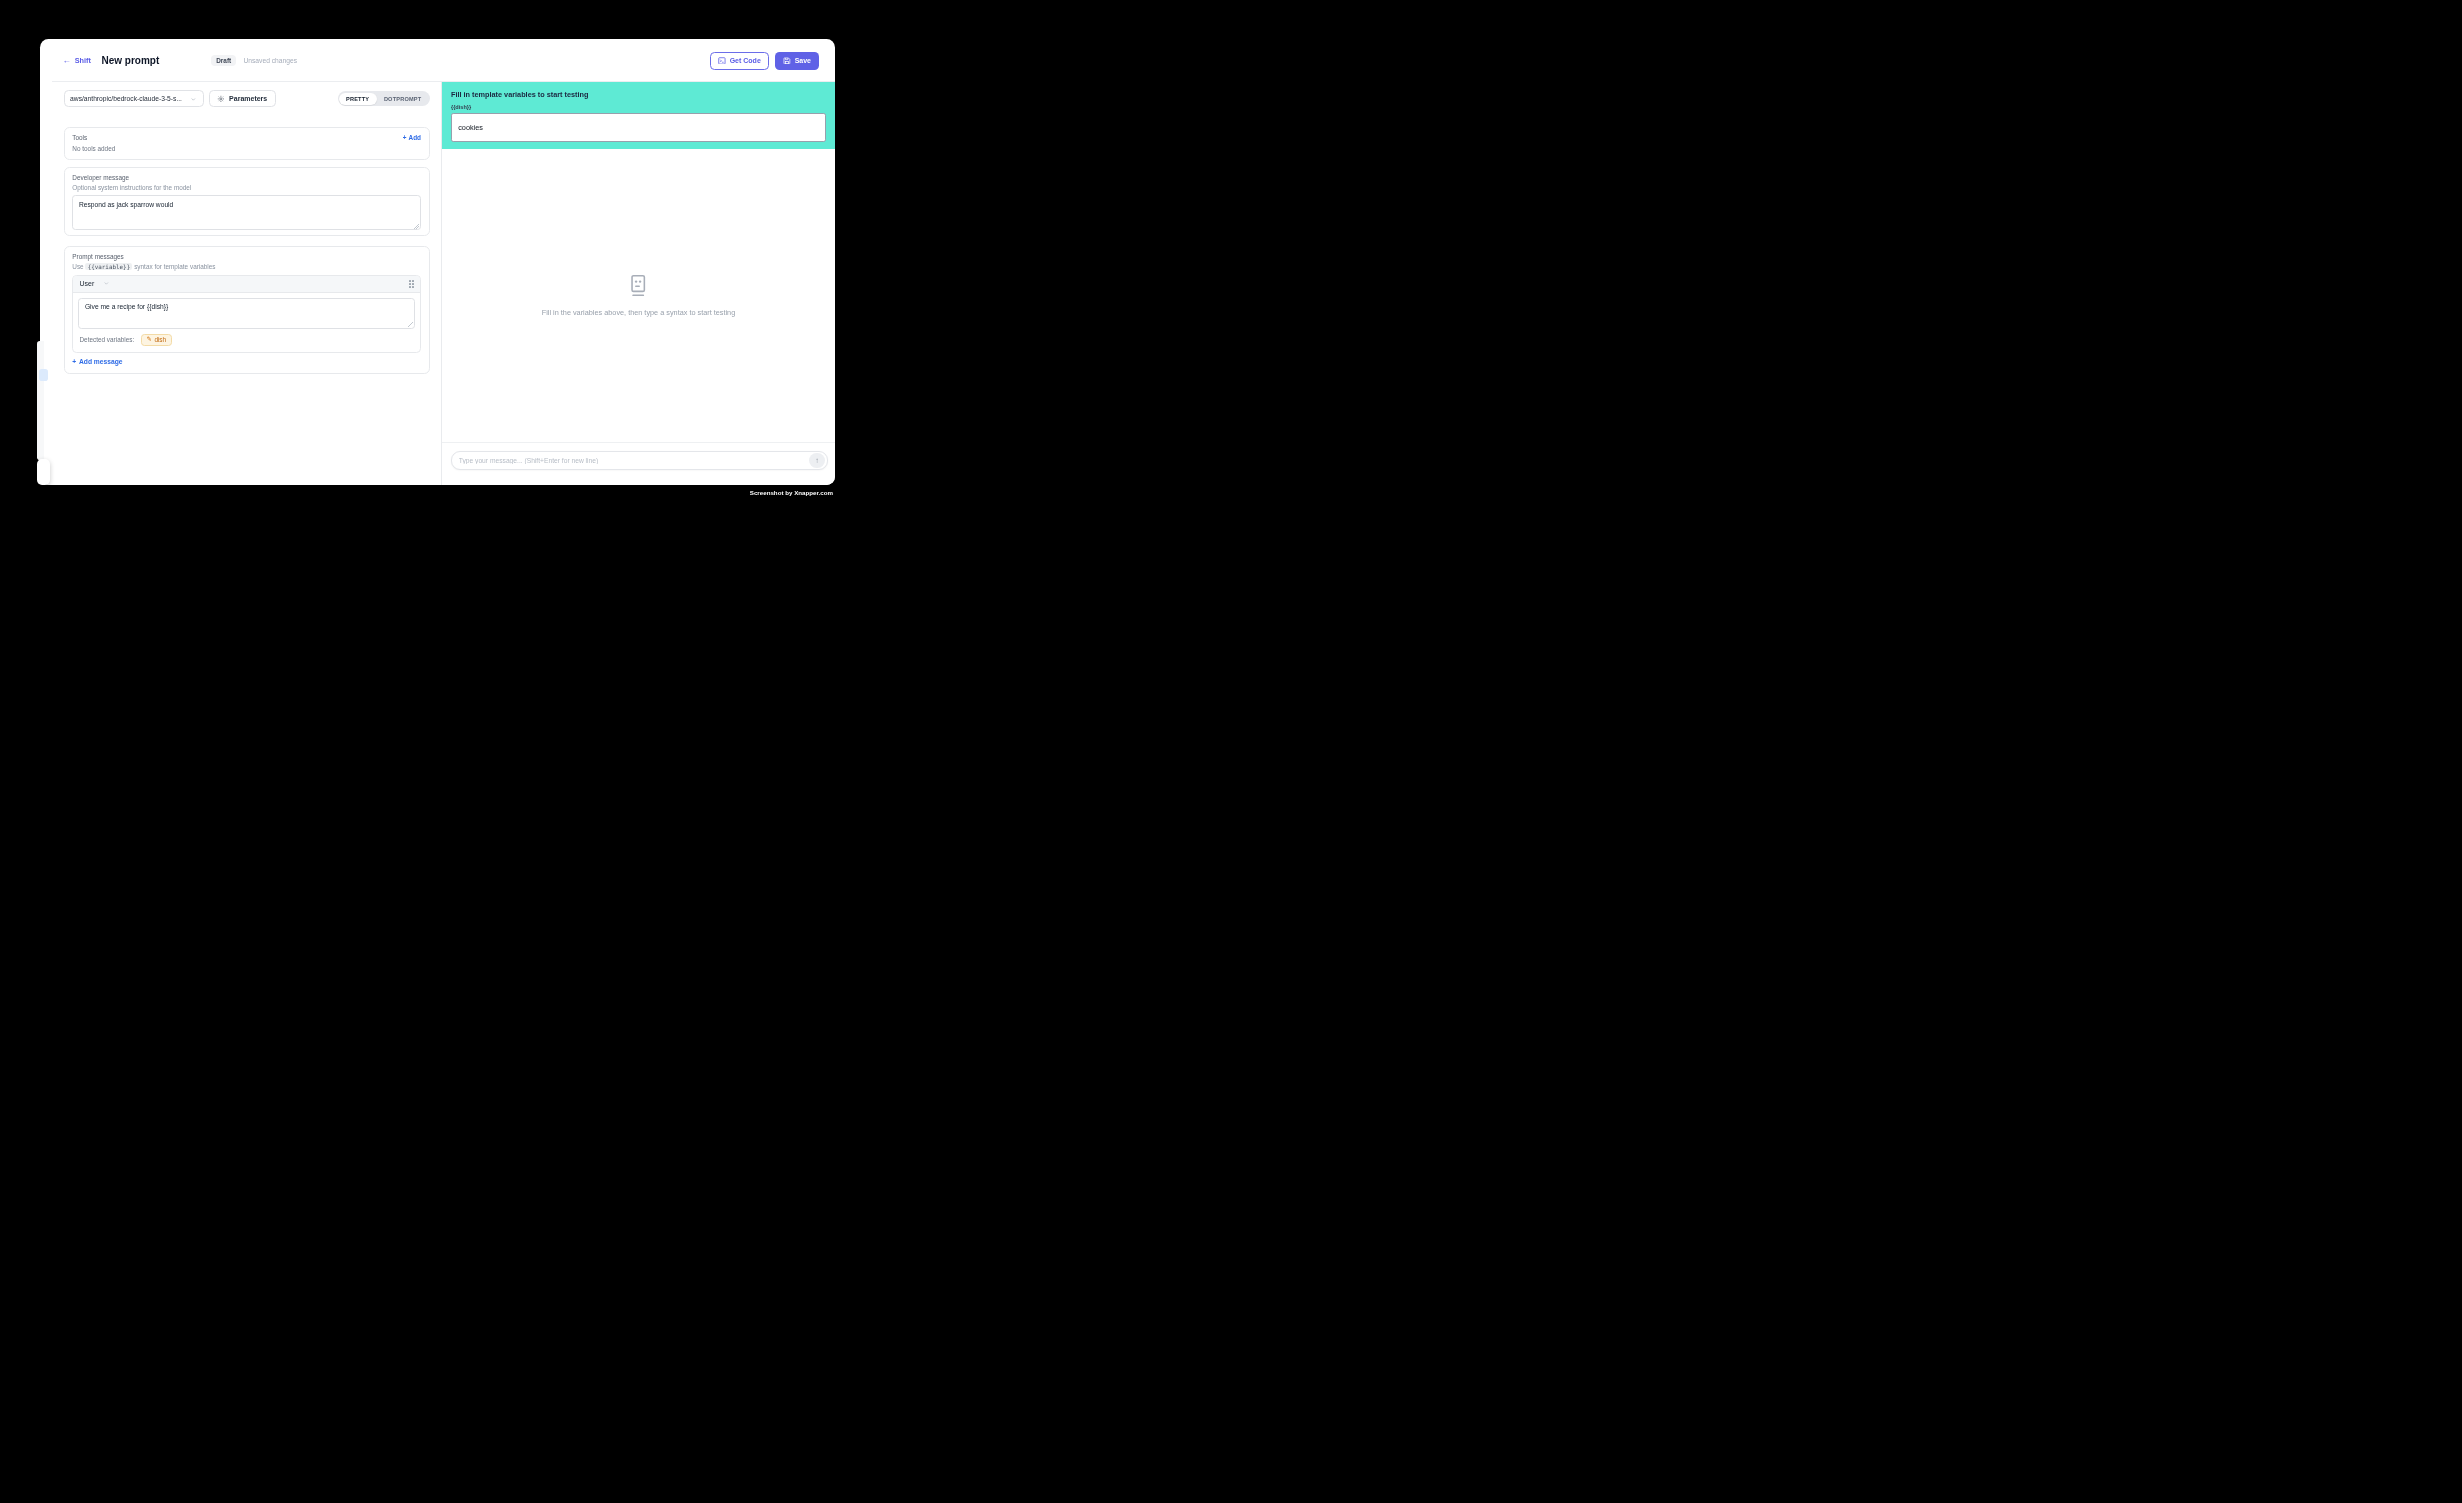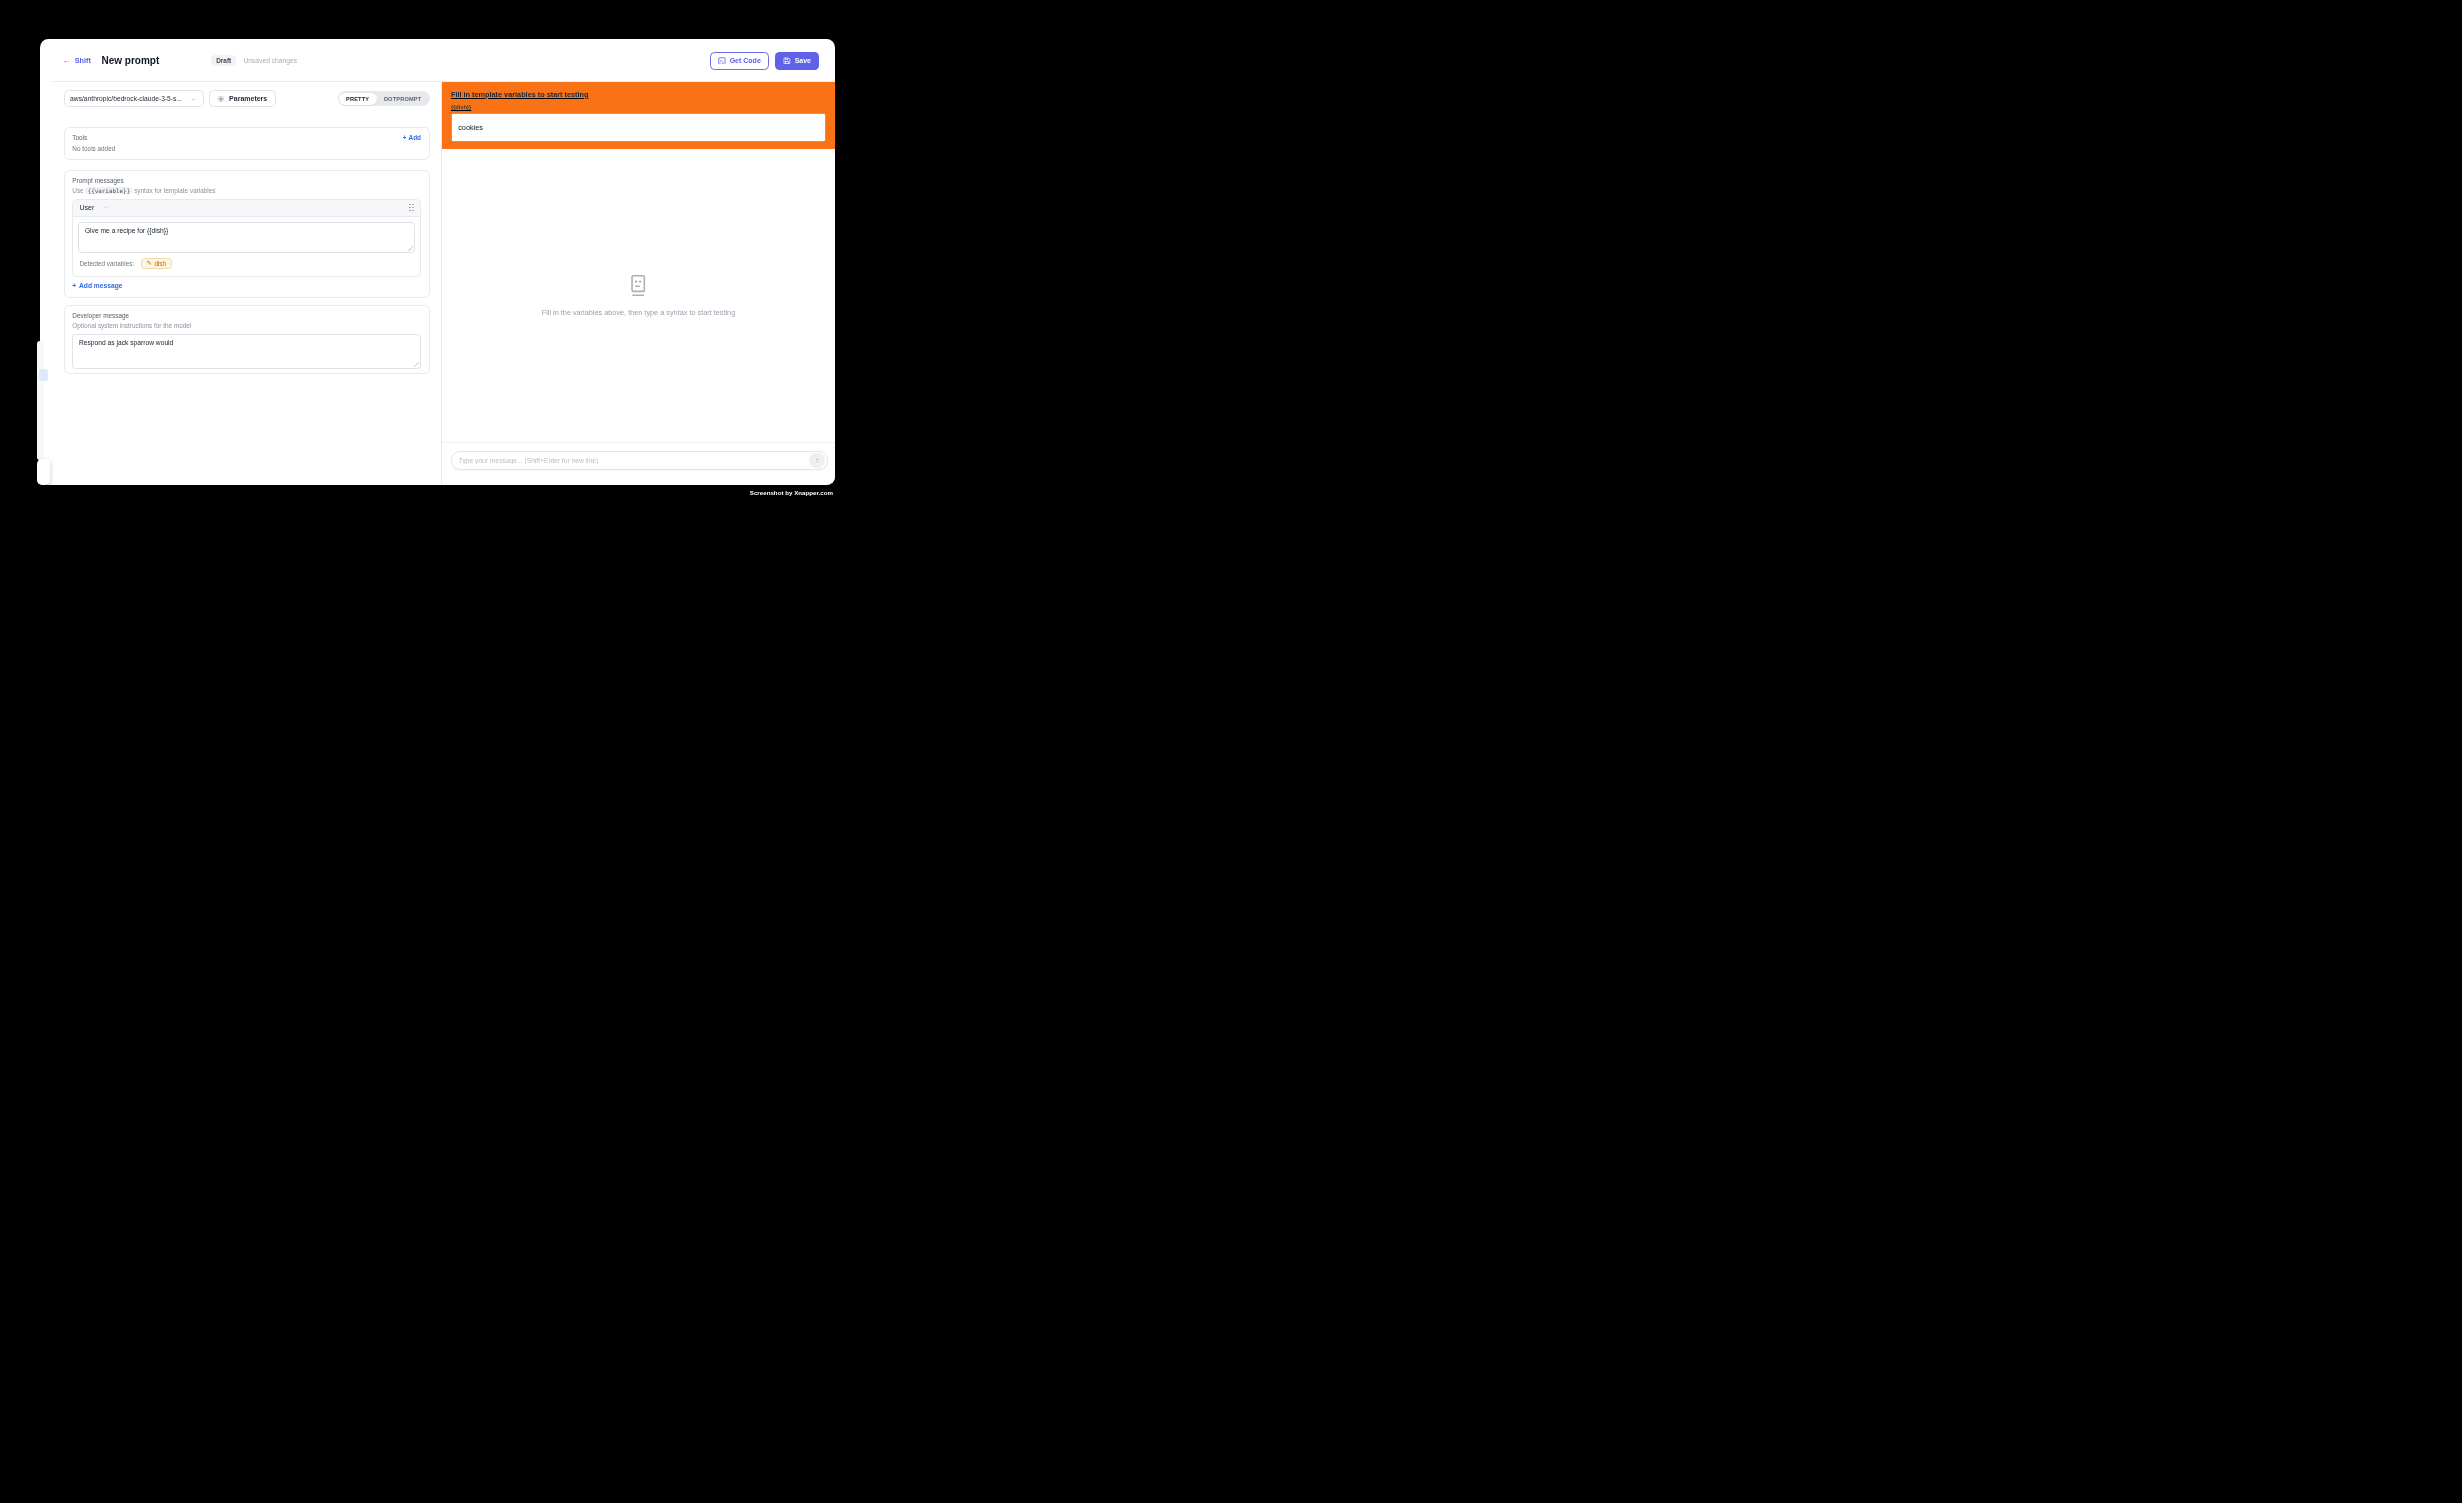--- a/index.html
+++ b/index.html
@@ -75,21 +75,21 @@
   .grip i { width:1.7px; height:1.7px; border-radius:50%; background:#99a2ac; }
   .msg-body { padding:5px 5px 0; }
   .detected { display:flex; align-items:center; padding:5px 6.2px 6.2px; }
   .var-chip { margin-left:6.7px; display:flex; align-items:center; gap:2.8px; background:#fdf4e1; border:0.6px solid #f3dba6;
               border-radius:3.4px; padding:1.1px 4.5px 1.7px; cursor:pointer; }
   .var-chip .pencil { color:#d3720f; font-size:6.2px; line-height:1; }
   .var-chip .vname { color:#c2690f; font-size:6.4px; }
   .add-msg { margin-top:5.6px; display:inline-flex; gap:2.8px; align-items:center; font-size:6.7px; }
 
   
-  .fill-panel { background:#f97316; padding:7.8px 9px 7.8px;text-decoration:underline; }
+  .fill-panel { background:#5eead4; padding:7.8px 9px 7.8px; }
   .fill-title { font-size:7.3px; font-weight:700; color:#1c2740; }
   .var-lbl { margin-top:5.6px; font-size:5.6px; font-weight:600; color:#323d4e; }
   .var-input { margin-top:2.2px; width:100%; height:29px; border:0.6px solid #97a0ac; border-radius:2.2px;
                font-family:"Liberation Sans",sans-serif; font-size:7.3px; color:#10161f; padding:0 6.2px; outline:none; background:#fff; }
   .chat-empty { flex:1; display:flex; flex-direction:column; align-items:center; justify-content:center; gap:10.6px; }
   .empty-text { font-size:7.3px; color:#99a1ac; }
   .inputbar { border-top:0.6px solid #eef0f2; padding:7.8px 6.7px 0 9px; height:43px; flex:0 0 43px; }
   .chat-pill { height:19.6px; border:0.6px solid #e4e6ea; border-radius:9px; box-shadow:0 0.6px 1.7px rgba(0,0,0,.05);
                display:flex; align-items:center; padding:0 2.2px 0 6.7px; background:#fff; }
   .chat-input { flex:1; border:none; outline:none; font-family:"Liberation Sans",sans-serif; font-size:6.7px; color:#333; background:transparent; }
@@ -177,20 +177,29 @@
           <div class="row-split">
             <span class="lbl">Tools</span>
             <span class="link-blue" style="margin-left:auto">
               <span>+</span>
               <span>Add</span>
             </span>
           </div>
           <span class="muted">No tools added</span>
         </div>
 
+        <div class="panel devmsg">
+          <div class="lbl">Developer message</div>
+          <div class="hint">Optional system instructions for the model</div>
+          <div class="ta-wrap">
+            <textarea class="ta-dev" spellcheck="false" style="">Respond as jack sparrow would</textarea>
+            <div class="grip-corner"></div>
+          </div>
+        </div>
+
         <div class="panel promptmsg">
           <div class="lbl">Prompt messages</div>
           <div class="hint">
             <span>Use</span>
             <span class="code-chip">{{variable}}</span>
             <span>syntax for template variables</span>
           </div>
 
           <div class="msg-block">
             <div class="msg-head">
@@ -222,29 +231,20 @@
                 <span class="vname">dish</span>
               </span>
             </div>
           </div>
 
           <span class="link-blue add-msg">
             <span>+</span>
             <span>Add message</span>
           </span>
         </div>
-
-        <div class="panel devmsg">
-          <div class="lbl">Developer message</div>
-          <div class="hint">Optional system instructions for the model</div>
-          <div class="ta-wrap">
-            <textarea class="ta-dev" spellcheck="false" style="">Respond as jack sparrow would</textarea>
-            <div class="grip-corner"></div>
-          </div>
-        </div>
       </div>
 
       <div class="right">
         <div class="fill-panel">
           <div class="fill-title">Fill in template variables to start testing</div>
           <div class="var-lbl">{{dish}}</div>
           <input class="var-input" value="cookies" style="">
         </div>
 
         <div class="chat-empty">

